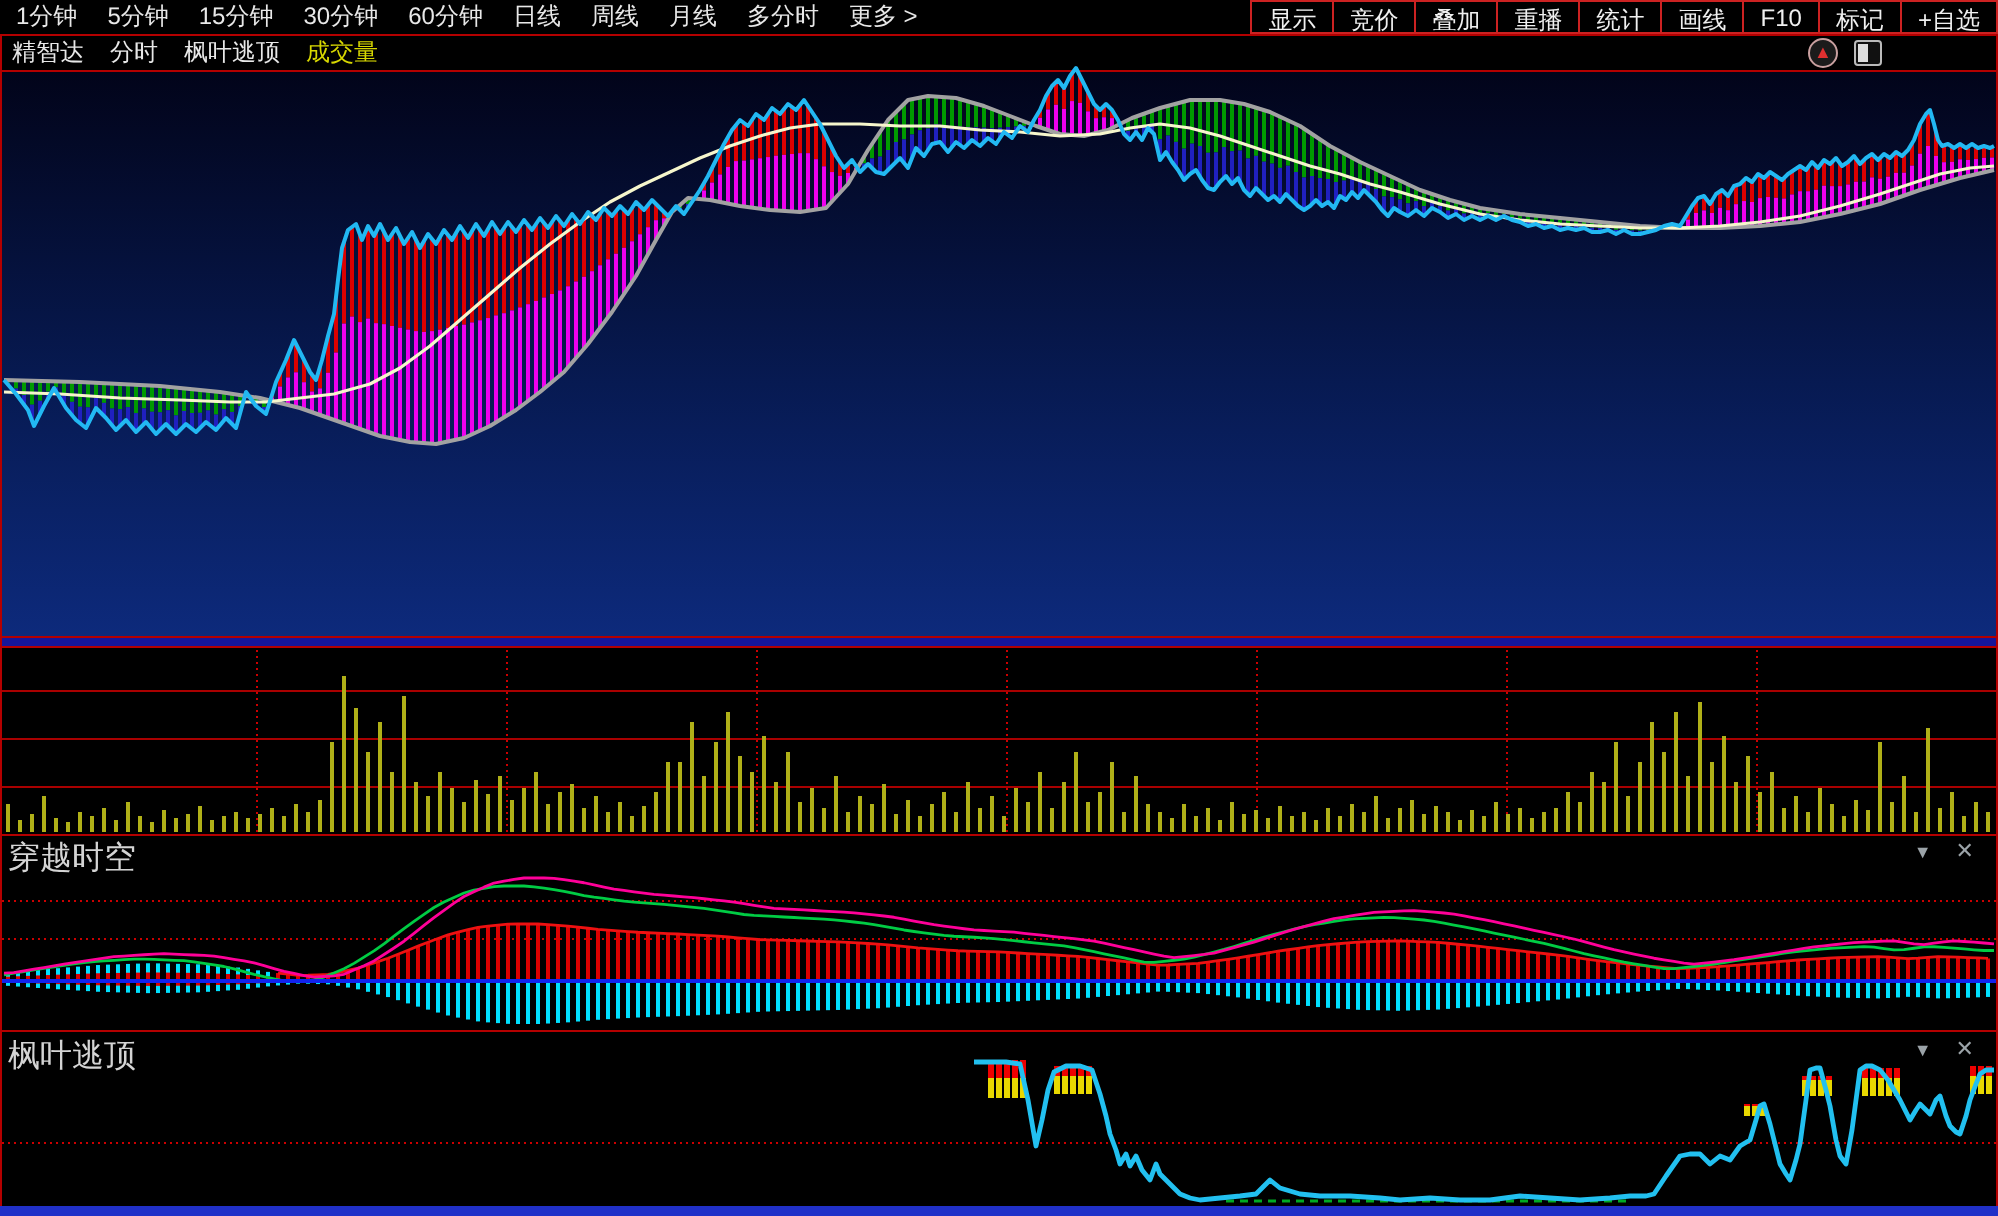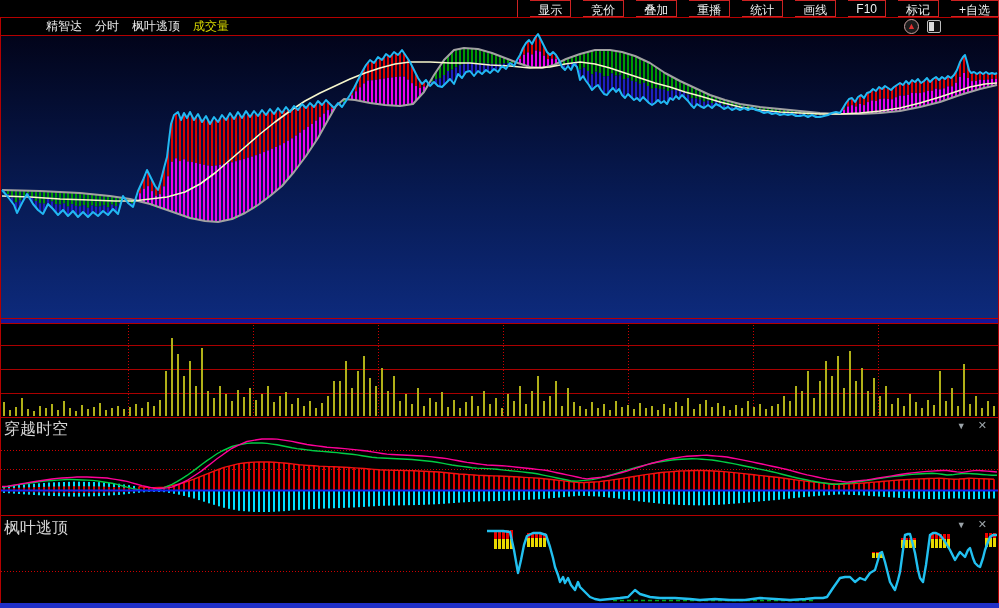--- a/index.html
+++ b/index.html
@@ -3,43 +3,55 @@
 <meta charset="utf-8">
 <style>
   html,body{margin:0;padding:0;background:#000;}
   body{width:999px;height:608px;position:relative;overflow:hidden;
        font-family:"Liberation Sans","DejaVu Sans",sans-serif;-webkit-font-smoothing:none;}
   .row1{position:absolute;left:0;top:0;width:999px;height:17px;display:flex;align-items:center;background:#000;}
   .periods{display:flex;align-items:center;padding-left:8px;gap:15px;}
   .periods span{color:#e8e8e8;font-size:12px;white-space:nowrap;cursor:default;}
   .actions{margin-left:auto;display:flex;align-items:stretch;height:17px;border-left:1px solid #c22;}
   .actions span{color:#f0f0f0;font-size:12px;padding:1px 8px 0 8px;border-right:1px solid #c22;
-                border-top:1px solid #c22;border-bottom:1px solid #c22;white-space:nowrap;margin-left:12px;}
+                border-top:1px solid #c22;border-bottom:1px solid #c22;white-space:nowrap;}
   .row2{position:absolute;left:0;top:18px;width:999px;height:17px;display:flex;align-items:center;background:#000;}
-  .tabs{display:flex;align-items:center;padding-left:6px;gap:13px;margin-left:40px;}
+  .tabs{display:flex;align-items:center;padding-left:6px;gap:13px;}
   .tabs span{color:#e8e8e8;font-size:12px;white-space:nowrap;}
   .tabs span.active{color:#d8d800;text-align:right;}
   .winicons{margin-left:auto;display:flex;align-items:center;gap:8px;padding-right:58px;}
   .ic-upcircle{width:13px;height:13px;border-radius:50%;border:1px solid #c9a0a0;background:#1b1b1b;
                display:flex;align-items:center;justify-content:center;color:#e03030;font-size:9px;line-height:9px;}
   .ic-split{width:12px;height:11px;border:1px solid #bbb;border-radius:2px;background:#111;position:relative;}
   .ic-split:before{content:"";position:absolute;left:1px;top:1px;bottom:1px;width:5px;background:#ddd;}
   .hline{position:absolute;left:0;width:999px;height:1px;background:#b40000;}
   .vline{position:absolute;top:17px;bottom:0;width:1px;background:#b40000;}
   svg{position:absolute;left:0;display:block;}
   .pane-header{position:absolute;left:4px;display:flex;gap:10px;align-items:center;font-size:16px;z-index:5;}
   .pane-header .t{color:#d4d4d4;}
   .pane-icons{position:absolute;display:flex;gap:12px;z-index:6;color:#9ba3a8;font-size:11px;align-items:center;}
   .pane-icons .tri{font-size:9px;}
   .botstrip{position:absolute;left:0;top:603px;width:999px;height:5px;background:#2030c8;}
 </style>
 </head>
 <body>
 
 <div class="row1">
+  <div class="periods">
+      <span>1分钟</span>
+      <span>5分钟</span>
+      <span>15分钟</span>
+      <span>30分钟</span>
+      <span>60分钟</span>
+      <span>日线</span>
+      <span>周线</span>
+      <span>月线</span>
+      <span>多分时</span>
+      <span>更多 &gt;</span>
+    </div>
   <div class="actions">
       <span>显示</span>
       <span>竞价</span>
       <span>叠加</span>
       <span>重播</span>
       <span>统计</span>
       <span>画线</span>
       <span>F10</span>
       <span>标记</span>
       <span>+自选</span>

